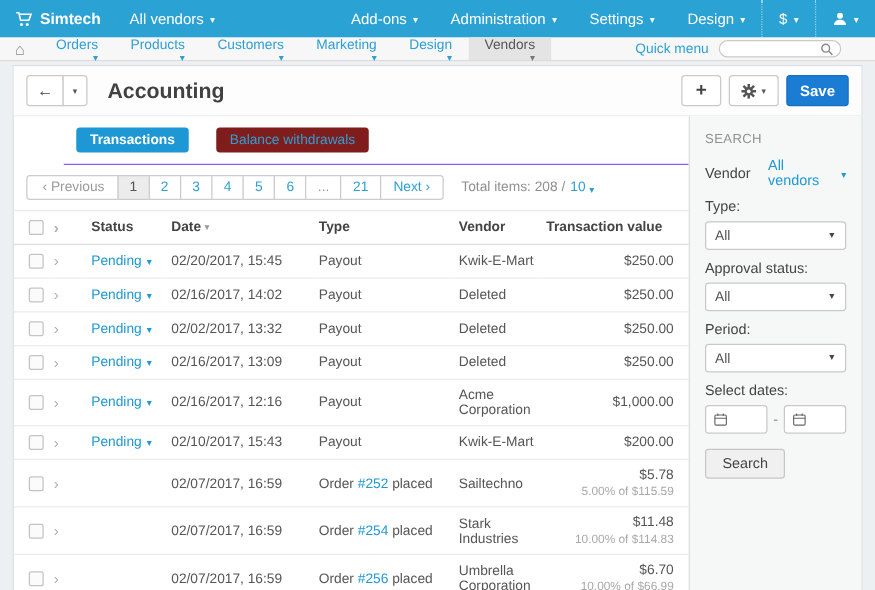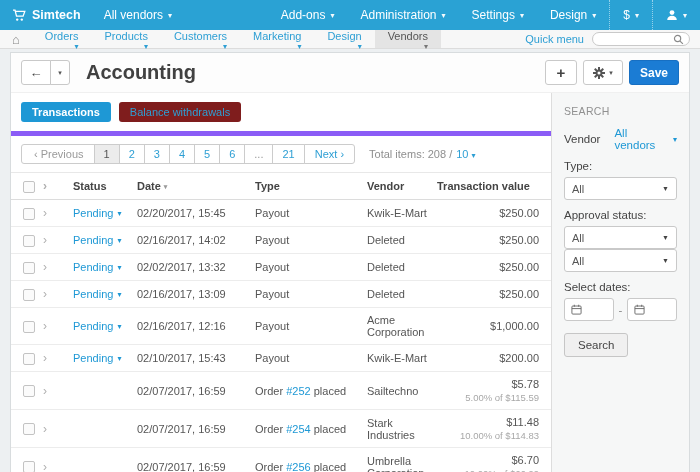--- a/index.html
+++ b/index.html
@@ -17,45 +17,45 @@
   .tb-sep { border-left:1px dotted rgba(255,255,255,.5); }
 
   
   .navbar { height:19px; background:#f7f7f7; border-bottom:1px solid #dcdcdc; display:flex; align-items:stretch; font-size:11px; }
   .nav-home { display:flex; align-items:center; padding:0 12px; color:#8a8a8a; font-size:13px; }
   .nav-item { display:flex; align-items:flex-end; padding:0 13px; color:#2e9fd4;flex-direction:column; }
   .nav-item .caret-b { margin-left:5px; }
   .nav-item.active { background:#e4e4e4; color:#555; }
   .nav-item.active .caret-b { color:#777; }
   .caret-b { font-size:8px; color:#2e9fd4; }
-  .nav-right { margin-left:auto; display:flex; align-items:center; gap:8px; padding-right:10px; }
+  .nav-right { margin-left:auto; display:flex; align-items:center; gap:8px; padding-right:27px; }
   .quick-menu { color:#2e9fd4; font-size:11px; }
   .quick-search { width:98px; height:14px; border:1px solid #c9c9c9; border-radius:8px; background:#fff; display:flex; align-items:center; padding:0 5px; }
   .quick-search input { border:none; outline:none; flex:1; min-width:0; font-size:10px; background:transparent; }
 
   
   .page { padding:3px 10px 10px; height:442px; }
   .card { background:#fff; border:1px solid #d8dcde; height:100%; display:flex; flex-direction:column; }
   .page-head { display:flex; align-items:center; padding:7px 10px; border-bottom:1px solid #f0f0f0; background:#fdfdfd; }
   .back-group { display:flex; }
   .btn { background:#fff; border:1px solid #c9c9c9; border-radius:3px; color:#444; font-size:12px; display:inline-flex; align-items:center; justify-content:center; height:25px; padding:0 10px; cursor:pointer; font-family:inherit; }
   .seg-l { border-radius:3px 0 0 3px; width:30px; font-size:13px; }
   .seg-r { border-radius:0 3px 3px 0; width:20px; margin-left:-1px; padding:0; }
   .caret-d { font-size:7px; color:#555; }
-  .page-title { font-size:20px; font-weight:bold; color:#414141; margin-left:16px; }
+  .page-title { font-size:17px; font-weight:bold; color:#414141; margin-left:16px; }
   .head-actions { margin-left:auto; display:flex; gap:6px; }
   .btn-icon { width:32px; padding:0; font-size:15px; font-weight:bold; }
   .btn-gear { width:40px; gap:4px; padding:0; }
   .btn-primary { background:#1b7cd4; border-color:#176fc2; color:#fff; font-weight:bold; }
 
   .body-row { display:flex; flex:1; min-height:0; }
   .main { flex:1; min-width:0; display:flex; flex-direction:column; }
 
   
-  .tabs { padding:9px 10px; border-bottom:5px solid #8b5cf6; display:flex; gap:8px; }
+  .tabs { padding:9px 10px; border-bottom:1px solid #8b5cf6; display:flex; gap:22px;margin-left:40px; }
   .tab { font-size:11px; padding:4px 11px; border-radius:3px; background:#7f1d1d; color:#2e9fd4; }
   .tab.active { background:#1e98d5; color:#fff; font-weight:bold; }
 
   
   .pg-row { display:flex; align-items:center; padding:8px 10px; border-bottom:1px solid #e8e8e8; }
   .pager { display:flex; }
   .pg { border:1px solid #ccc; background:#fff; color:#2e9fd4; font-size:11px; padding:3px 9px; margin-left:-1px; }
   .pg:first-child { border-radius:3px 0 0 3px; margin-left:0; }
   .pg:last-child { border-radius:0 3px 3px 0; }
   .pg.prev, .pg.next { padding:3px 10px; }
@@ -416,20 +416,21 @@
         <div class="sb-label">Type:</div>
         <div class="select">
             <span>All</span>
             <span class="sel-caret">▼</span>
           </div>
         <div class="sb-label">Approval status:</div>
         <div class="select">
             <span>All</span>
             <span class="sel-caret">▼</span>
           </div>
+        <div class="sb-label">Period:</div>
         <div class="select">
             <span>All</span>
             <span class="sel-caret">▼</span>
           </div>
         <div class="sb-label">Select dates:</div>
         <div class="dates">
           <div class="date-input">
               <span>
                 <svg width="11" height="11" viewBox="0 0 12 12">
                   <rect x="1" y="2.2" width="10" height="8.8" rx="1" fill="none" stroke="#666"></rect>

